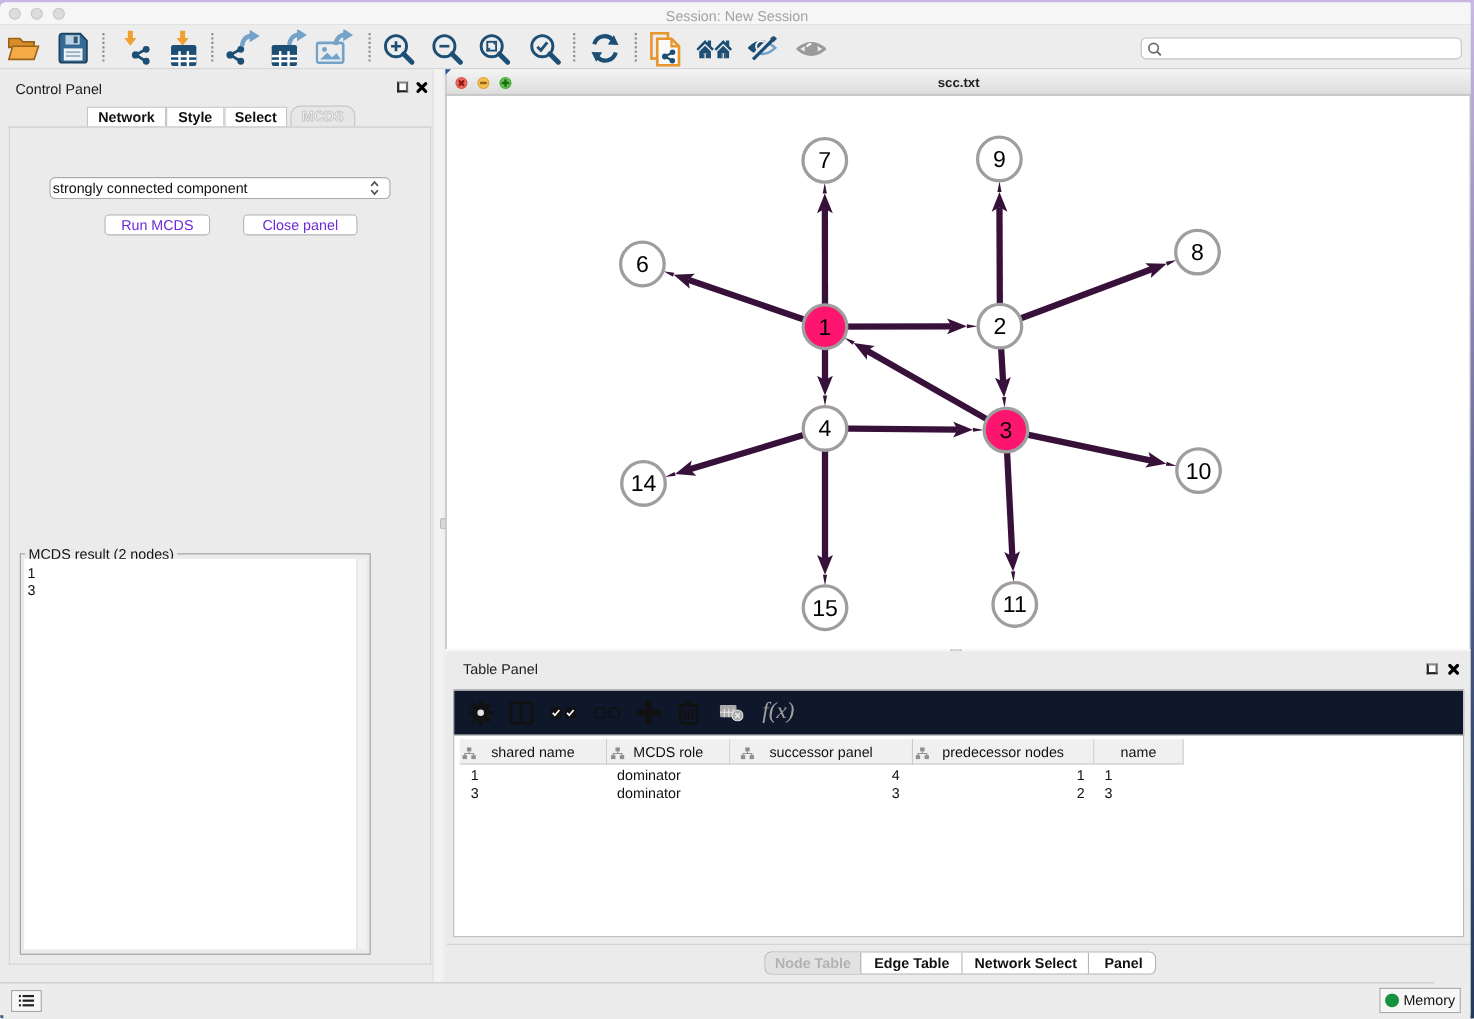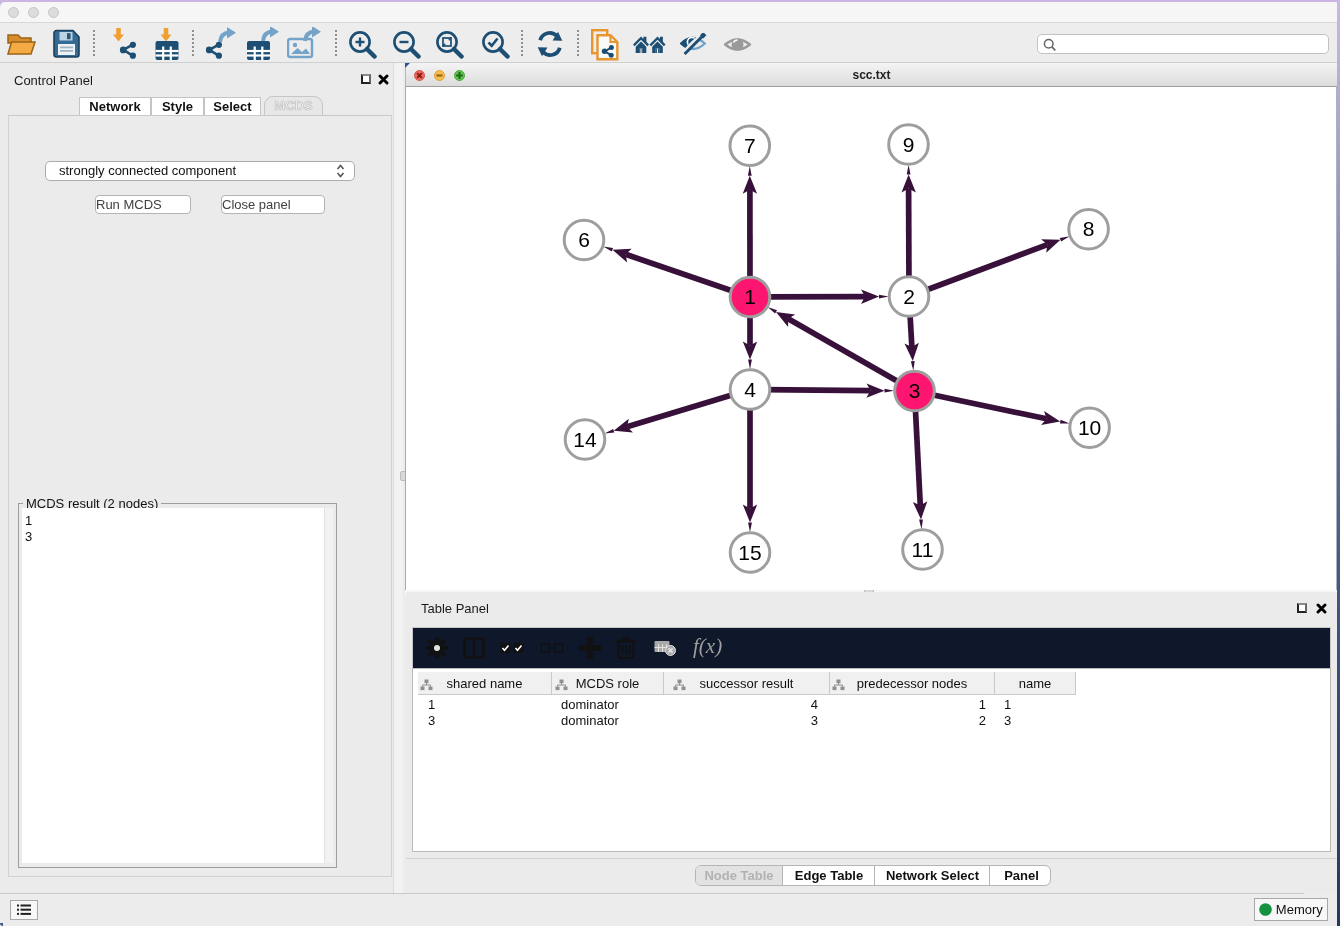--- a/index.html
+++ b/index.html
@@ -27,23 +27,23 @@
   #cpanel { left:0; top:63px; width:403px; height:830px; background:#ebebeb; }
   #cp-title { position:absolute; left:14px; top:10px; font-size:13px; color:#1a1a1a; }
   .tab { position:absolute; top:0; height:19px; background:#fff; border:1px solid #c4c4c4;
     font-size:13px; font-weight:bold; color:#111; text-align:center; line-height:18px; }
   #cp-content { position:absolute; left:8px; top:52px; width:384px; height:762px;
     background:#ebebeb; border:1px solid #d2d2d2; border-top:1px solid #c9c9c9; }
   #opt-label { position:absolute; left:0; top:22px; width:100%; text-align:center;
     font-size:13px; color:#111; }
   #dropdown { position:absolute; left:36px; top:45px; width:310px; height:20px;
     background:#fff; border:1px solid #ababab; border-radius:5px;
-    font-size:13px; color:#111; line-height:18px; padding-left:13px; }
+    font-size:13px; color:#111; line-height:18px; padding-left:2px; }
   .btn { position:absolute; height:19px; background:#fff; border:1px solid #b4b4b4;
-    border-radius:4px; font-size:13px; color:#404040; text-align:left; line-height:17px; }
+    border-radius:4px; font-size:13px; color:#6d28d9; text-align:center; line-height:17px; }
   #fieldset { position:absolute; left:9px; top:387px; width:319px; height:365px;
     border:1px solid #9e9e9e; }
   #fs-legend { position:absolute; left:4px; top:-8px; background:#ebebeb; padding:0 3px;
     font-size:13px; color:#111; }
   #fs-text { position:absolute; left:3px; top:4px; right:12px; bottom:4px; background:#fff;
     font-size:13px; color:#111; line-height:16px; padding:5px 0 0 3px; }
   #fs-scroll { position:absolute; right:3px; top:4px; width:9px; bottom:4px; background:#f2f2f2;
     border-left:1px solid #e0e0e0; }
   #cp-scrollstrip { position:absolute; left:393px; top:63px; width:10px; height:830px;
     background:#f2f2f2; border-left:1px solid #dcdcdc; }
@@ -77,20 +77,21 @@
   #list-btn { position:absolute; left:10px; top:6px; width:28px; height:20px; background:#f7f7f7;
     border:1px solid #a8a8a8; text-align:center; }
 </style>
 </head>
 <body>
   <div id="purple" class="abs"></div>
   <div id="titlebar" class="abs">
     <div class="tl" style="left:8px;"></div>
     <div class="tl" style="left:28px;"></div>
     <div class="tl" style="left:48px;"></div>
+    <div id="title-text">Session: New Session</div>
   </div>
   <div id="toolbar" class="abs">
     <div id="tb-icons">
     <svg style="position:absolute;left:4px;top:6px" width="35" height="30" viewBox="0 0 35 30">
         <path d="M4 6 h10 l3 3 h10 v5 h-23 z" fill="#d98c2b" stroke="#9a6316" stroke-width="1.5"></path>
         <path d="M4 25 L7.5 13 H31 L27 25 Z" fill="#f5ab45" stroke="#9a6316" stroke-width="1.5"></path>
       </svg>
     <svg style="position:absolute;left:52px;top:6px" width="29" height="30" viewBox="0 0 29 30">
         <path d="M2 4 a2.5 2.5 0 0 1 2.5-2.5 H21 L27 8 V25.5 a2.5 2.5 0 0 1 -2.5 2.5 H4.5 A2.5 2.5 0 0 1 2 25.5 Z" fill="#356a95" stroke="#1c415c" stroke-width="1.6"></path>
         <rect x="7.5" y="3" width="13" height="8.5" fill="#b9d2e4"></rect>
@@ -449,21 +450,21 @@
         <path d="M6.5 4 v2 M2.5 7.5 v-1.5 h8 v1.5" fill="none" stroke="#8f8f8f" stroke-width="1"></path>
       </svg>
       <svg style="position:absolute;left:419px;top:10px;z-index:3" width="13" height="12" viewBox="0 0 13 12">
         <rect x="4.5" y="0.5" width="4" height="3.6" fill="#8f8f8f"></rect>
         <rect x="0.5" y="7.5" width="4" height="3.6" fill="#8f8f8f"></rect>
         <rect x="8.5" y="7.5" width="4" height="3.6" fill="#8f8f8f"></rect>
         <path d="M6.5 4 v2 M2.5 7.5 v-1.5 h8 v1.5" fill="none" stroke="#8f8f8f" stroke-width="1"></path>
       </svg>
       <div class="th" style="left:5px;  width:134px;">shared name</div>
       <div class="th" style="left:139px; width:112px;">MCDS role</div>
-      <div class="th" style="left:251px; width:166px;">successor result</div>
+      <div class="th" style="left:251px; width:166px;">successor panel</div>
       <div class="th" style="left:417px; width:165px;">predecessor nodes</div>
       <div class="th" style="left:582px; width:81px;">name</div>
       <div class="td" style="left:15px;  top:28px;">1</div>
       <div class="td" style="left:148px; top:28px;">dominator</div>
       <div class="td" style="left:340px; top:28px; width:65px; text-align:right;">4</div>
       <div class="td" style="left:508px; top:28px; width:65px; text-align:right;">1</div>
       <div class="td" style="left:591px; top:28px;">1</div>
       <div class="td" style="left:15px;  top:44px;">3</div>
       <div class="td" style="left:148px; top:44px;">dominator</div>
       <div class="td" style="left:340px; top:44px; width:65px; text-align:right;">3</div>

